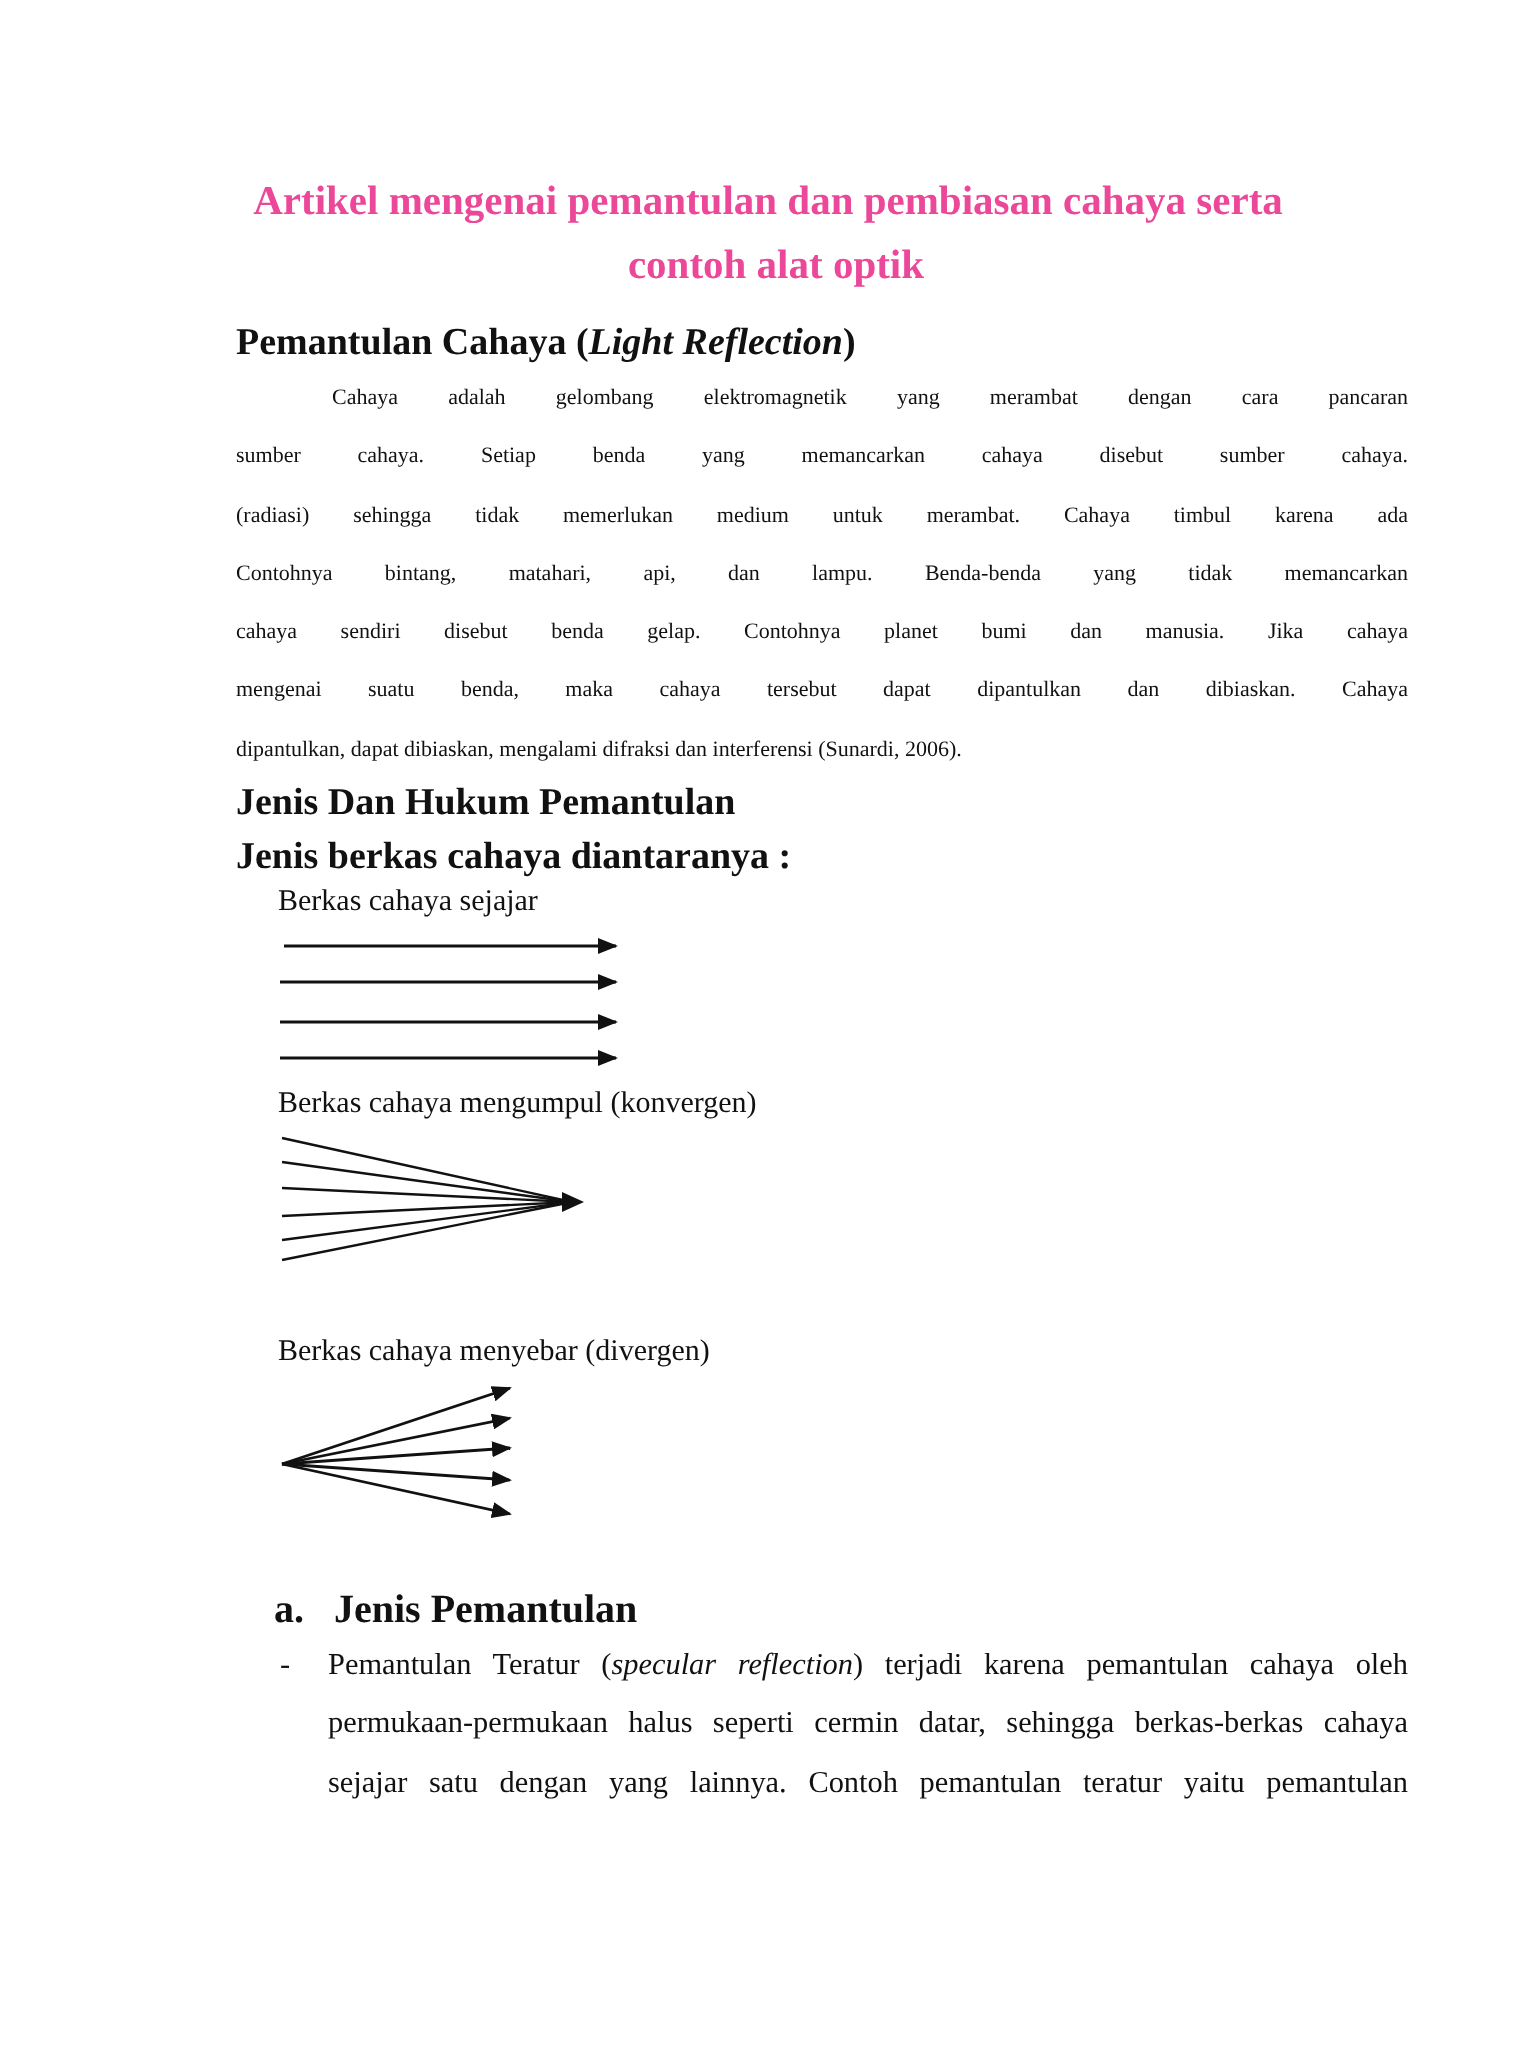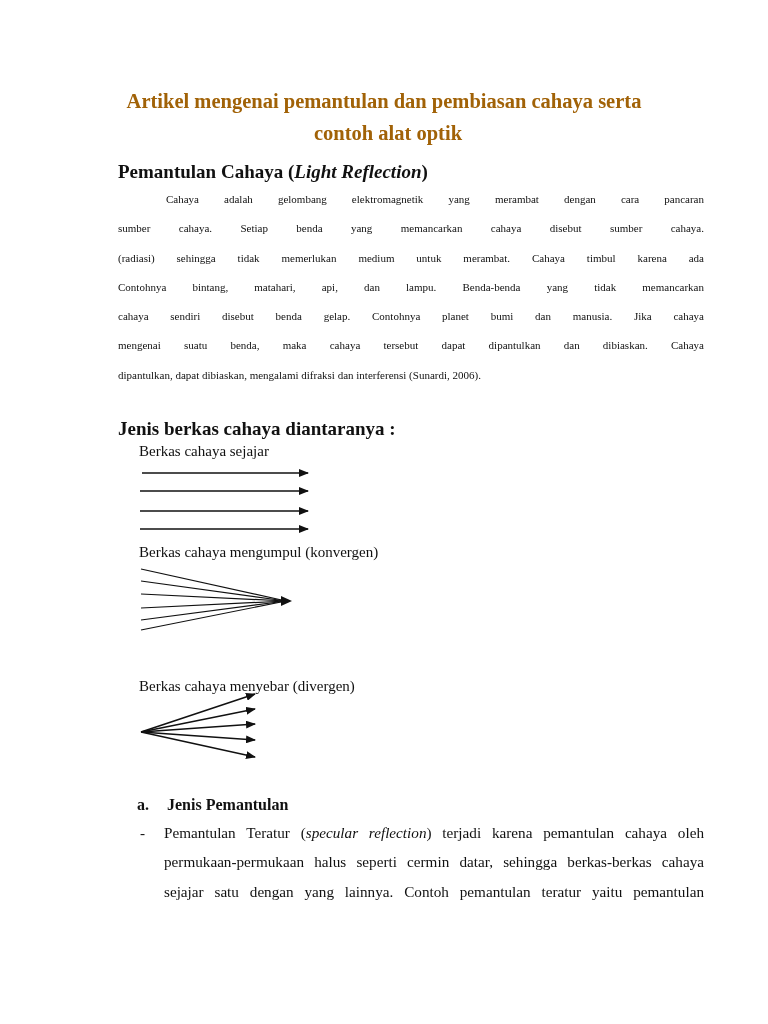--- a/index.html
+++ b/index.html
@@ -22,21 +22,21 @@
       background: #ffffff;
     }
     .title {
       position: absolute;
       left: 100px;
       width: 568px;
       text-align: center;
       font-weight: bold;
       font-size: 20.5px;
       line-height: 20px;
-      color: #a16207;
+      color: #ec4899;
     }
     .t1 { top: 91px; }
     .t2 { top: 123px; left: 100px; width: 576px; }
     .heading {
       position: absolute;
       left: 118px;
       font-weight: bold;
       font-size: 19px;
       line-height: 18px;
     }
@@ -66,21 +66,21 @@
     }
     svg.diagram {
       position: absolute;
       left: 0; top: 0;
     }
     .list-a {
       position: absolute;
       left: 137px;
       top: 796px;
       font-weight: bold;
-      font-size: 16px;
+      font-size: 20px;
       line-height: 18px;
     }
     .list-a .marker { display: inline-block; width: 30px; }
     .dash-item {
       position: absolute;
       left: 140px;
       top: 818px;
       width: 564px;
       font-size: 15.2px;
       line-height: 29.3px;
@@ -117,25 +117,26 @@
   <div class="para" style="top:185px;">
     <span class="line indent">Cahaya adalah gelombang elektromagnetik yang merambat dengan cara pancaran</span>
     <span class="line">sumber cahaya. Setiap benda yang memancarkan cahaya disebut sumber cahaya.</span>
     <span class="line">(radiasi) sehingga tidak memerlukan medium untuk merambat. Cahaya timbul karena ada</span>
     <span class="line">Contohnya bintang, matahari, api, dan lampu. Benda-benda yang tidak memancarkan</span>
     <span class="line">cahaya sendiri disebut benda gelap. Contohnya planet bumi dan manusia. Jika cahaya</span>
     <span class="line">mengenai suatu benda, maka cahaya tersebut dapat dipantulkan dan dibiaskan. Cahaya</span>
     <span class="line last">dipantulkan, dapat dibiaskan, mengalami difraksi dan interferensi (Sunardi, 2006).</span>
   </div>
 
+  <div class="heading" style="top:393px;">Jenis Dan Hukum Pemantulan</div>
   <div class="heading" style="top:420px;">Jenis berkas cahaya diantaranya :</div>
 
   <div class="label" style="top:442px;">Berkas cahaya sejajar</div>
   <div class="label" style="top:543px;">Berkas cahaya mengumpul (konvergen)</div>
-  <div class="label" style="top:667px;margin-top:10px;">Berkas cahaya menyebar (divergen)</div>
+  <div class="label" style="top:667px;">Berkas cahaya menyebar (divergen)</div>
 
   <svg class="diagram" width="768" height="1024" viewBox="0 0 768 1024">
     <defs>
       <marker id="arrowhead" markerWidth="10" markerHeight="8" refX="9" refY="4" orient="auto" markerUnits="userSpaceOnUse">
         <path d="M0,0 L10,4 L0,8 Z" fill="#111"></path>
       </marker>
     </defs>
 
     <g stroke="#111" stroke-width="1.4" fill="none">
       <line x1="142" y1="473" x2="308" y2="473" marker-end="url(#arrowhead)"></line>

